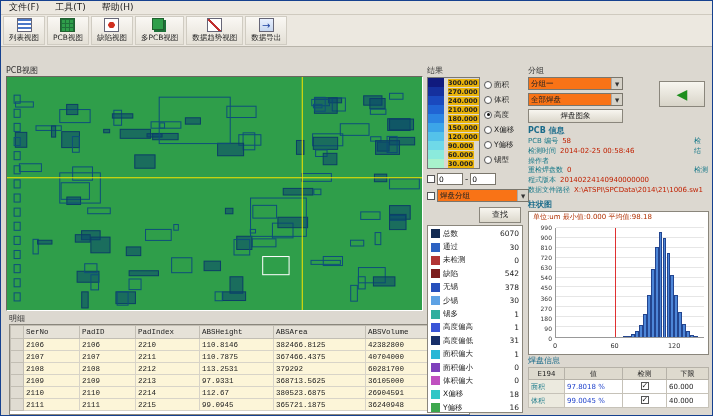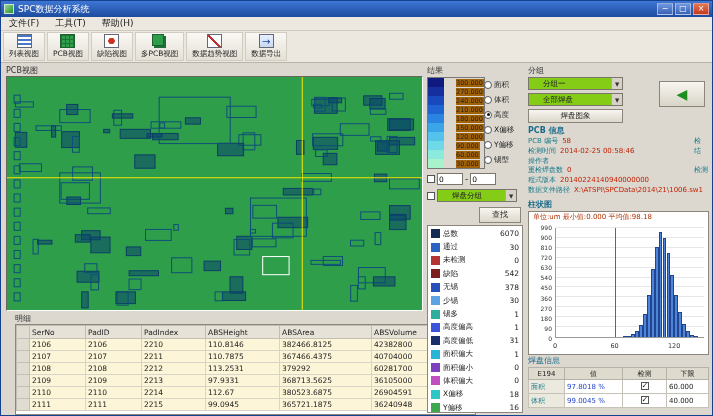--- a/index.html
+++ b/index.html
@@ -31,51 +31,51 @@
 
   .main{position:absolute;top:62px;left:0;right:0;bottom:0;}
   .panel-caption{font-size:8px;color:#333;height:11px;line-height:11px;white-space:nowrap;}
 
   
   .pcb-panel{position:absolute;left:5px;top:2px;width:417px;height:246px;}
   .pcb-canvas{position:absolute;left:0;top:11px;right:0;bottom:0;background:#2f9e4a;border:1px solid #6a665e;border-bottom-color:#fff;border-right-color:#fff;}
   .pcb-canvas svg{position:absolute;inset:0;width:100%;height:100%;}
 
   
-  .detail-panel{position:absolute;left:14px;top:250px;width:461px;height:102px;}
+  .detail-panel{position:absolute;left:8px;top:250px;width:461px;height:102px;font-family:Liberation Mono, monospace;}
   .detail-table-wrap{position:absolute;top:11px;left:0;right:0;bottom:0;background:#fff;border:1px solid #8a867c;overflow:hidden;}
   table{border-collapse:collapse;width:100%;font-size:7.5px;table-layout:fixed;}
   .detail-table th{background:#e6e2d8;border:1px solid #c2beb4;font-weight:normal;height:13px;padding:0 2px;text-align:left;white-space:nowrap;overflow:hidden;}
   .detail-table td{border:1px solid #d8d4c8;background:#fcf5d8;height:12px;padding:0 2px;white-space:nowrap;overflow:hidden;}
   .detail-table td.rowhead,.detail-table th.rowhead{background:#e0dcd2;border-color:#c2beb4;}
   .detail-table th:nth-child(1),.detail-table td:nth-child(1){width:13px;}
   .detail-table th:nth-child(2),.detail-table td:nth-child(2){width:56px;}
   .detail-table th:nth-child(3),.detail-table td:nth-child(3){width:56px;}
   .detail-table th:nth-child(4),.detail-table td:nth-child(4){width:64px;}
   .detail-table th:nth-child(5),.detail-table td:nth-child(5){width:74px;}
   .detail-table th:nth-child(6),.detail-table td:nth-child(6){width:92px;}
 
   
   .result-panel{position:absolute;left:426px;top:2px;bottom:2px;width:96px;}
   .scale-area{position:absolute;top:12px;left:0;border:1px solid #777;}
   .scale-row{display:flex;align-items:center;height:9px;}
   .swatch{width:16px;height:9px;display:inline-block;flex:none;}
-  .scale-label{font-size:6.5px;margin-left:12px;color:#222;background:#a16207;padding-right:1px;}
+  .scale-label{font-size:6.5px;margin-left:4px;color:#222;background:#eab308;padding-right:1px;font-weight:bold;}
   .metric-radios{position:absolute;top:12px;left:57px;}
   .radio-row{display:flex;align-items:center;height:15px;}
   .radio{width:8px;height:8px;border-radius:50%;border:1px solid #555;background:#fff;margin-right:2px;position:relative;flex:none;}
   .radio.on::after{content:"";position:absolute;inset:1.5px;background:#111;border-radius:50%;}
   .radio-label{font-size:7.5px;white-space:nowrap;}
   .filter-row{position:absolute;left:0;display:flex;align-items:center;gap:2px;}
   .row1{top:108px;}
   .row2{top:124px;}
   .cbox{width:8px;height:8px;border:1px solid #555;background:#fff;display:inline-block;position:relative;flex:none;}
   .cbox.checked::after{content:"✓";position:absolute;left:0;top:-2px;font-size:8px;color:#222;}
   .num-input{width:26px;height:12px;border:1px solid #7a766c;font-size:7.5px;padding:0 1px;background:#fff;font-family:"DejaVu Sans",sans-serif;}
-  .select{height:13px;border:1px solid #7a766c;background:#84cc16;display:flex;align-items:center;font-size:7.5px;padding-left:14px;}
+  .select{height:13px;border:1px solid #7a766c;background:#f97316;display:flex;align-items:center;font-size:7.5px;padding-left:2px;}
   .select .sel-text{white-space:nowrap;overflow:hidden;}
   .select .arrow{margin-left:auto;width:11px;height:100%;background:#d6d2c8;border-left:1px solid #aaa;display:flex;align-items:center;justify-content:center;font-size:5.5px;color:#333;flex:none;}
   .search-btn{position:absolute;right:2px;top:142px;width:42px;height:16px;background:linear-gradient(#f8f6f0,#dcd8cc);border:1px solid #8a867c;font-size:8px;text-align:center;line-height:14px;}
   .stats-box{position:absolute;left:0;right:0;top:160px;bottom:0;background:#fff;border:1px solid #8a867c;padding:1px 3px;overflow:hidden;}
   .stat-row{display:flex;align-items:center;height:13.4px;}
   .stat-swatch{width:9px;height:9px;margin-right:3px;flex:none;}
   .stat-label{font-size:7.5px;white-space:nowrap;}
   .stat-value{margin-left:auto;font-size:7.5px;}
 
   
@@ -110,27 +110,20 @@
   .padinfo-table th:nth-child(2),.padinfo-table td:nth-child(2){width:58px;}
   .padinfo-table th:nth-child(3),.padinfo-table td:nth-child(3){width:44px;}
   td.plabel{color:#1a7a8a;background:#eceadf;}
   td.pvalue{color:#2244cc;}
   td.pcheck{text-align:center;}
 </style>
 </head>
 <body>
 
 <div class="window">
-  <div class="titlebar">
-    <span class="app-icon"></span>
-    <span class="title-text">SPC数据分析系统</span>
-    <span class="win-btn">−</span>
-    <span class="win-btn">□</span>
-    <span class="win-btn close">×</span>
-  </div>
 
   <div class="menubar">
       <div class="menu-item">文件(F)</div>
       <div class="menu-item">工具(T)</div>
       <div class="menu-item">帮助(H)</div>
     </div>
   <div class="toolbar">
       <div class="tbtn">
         <span class="ticon list-view-icon"></span>
         <span class="tlabel">列表视图</span>
@@ -430,21 +423,21 @@
           </label>
         </div>
       <div class="filter-row row1">
         <span class="cbox"></span>
         <input class="num-input" value="0" style="">
         <span>-</span>
         <input class="num-input" value="0" style="">
       </div>
       <div class="filter-row row2">
         <span class="cbox"></span>
-        <div class="select" style="width:80px">
+        <div class="select" style="width:92px">
           <span class="sel-text">焊盘分组</span>
           <span class="arrow">▼</span>
         </div>
       </div>
       <div class="search-btn">查找</div>
       <div class="stats-box">
           <div class="stat-row">
             <span class="stat-swatch" style="background: rgb(19, 42, 82);"></span>
             <span class="stat-label">总数</span>
             <span class="stat-value">6070</span>

